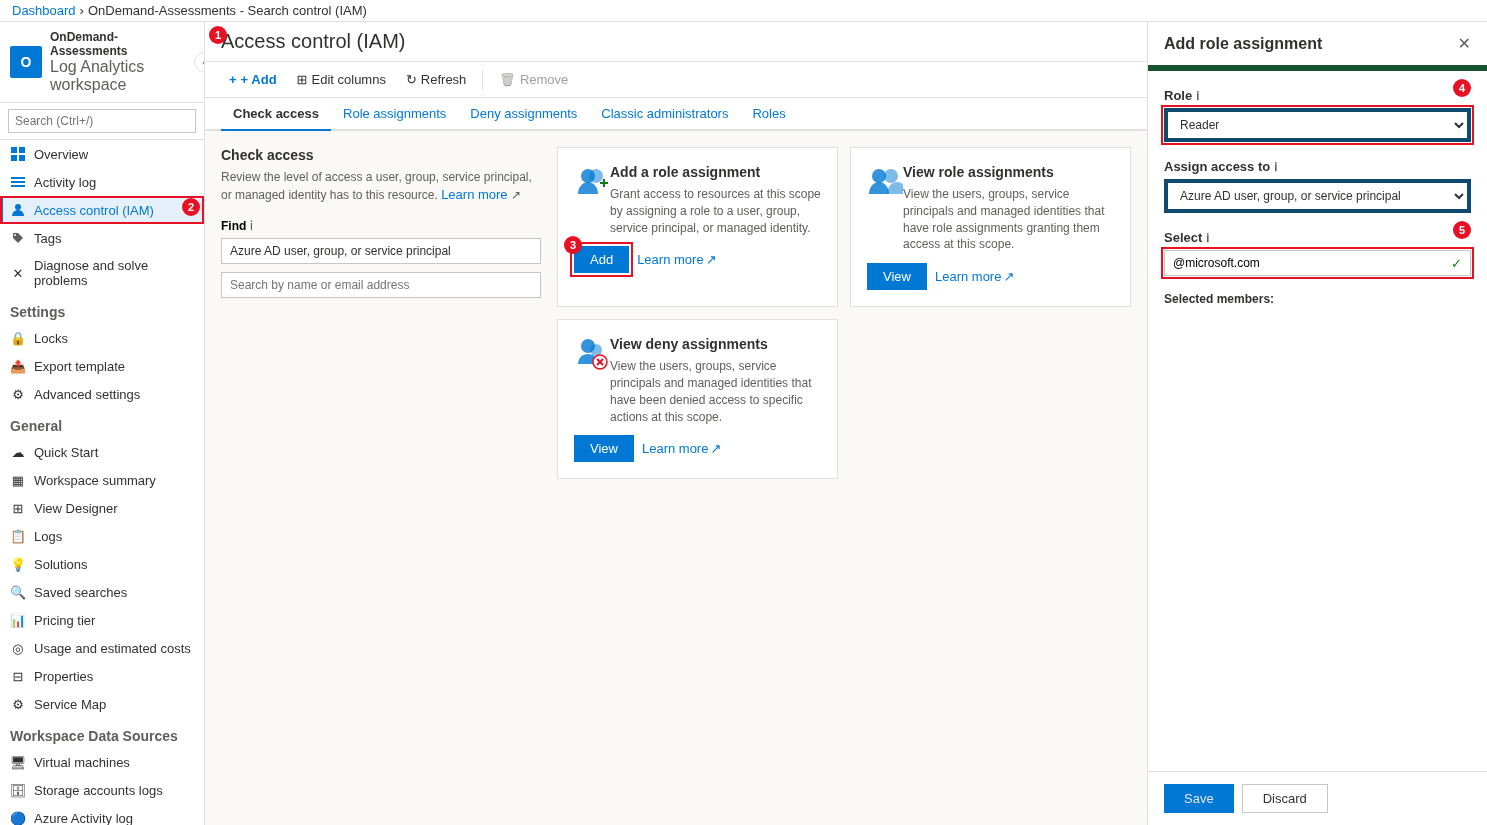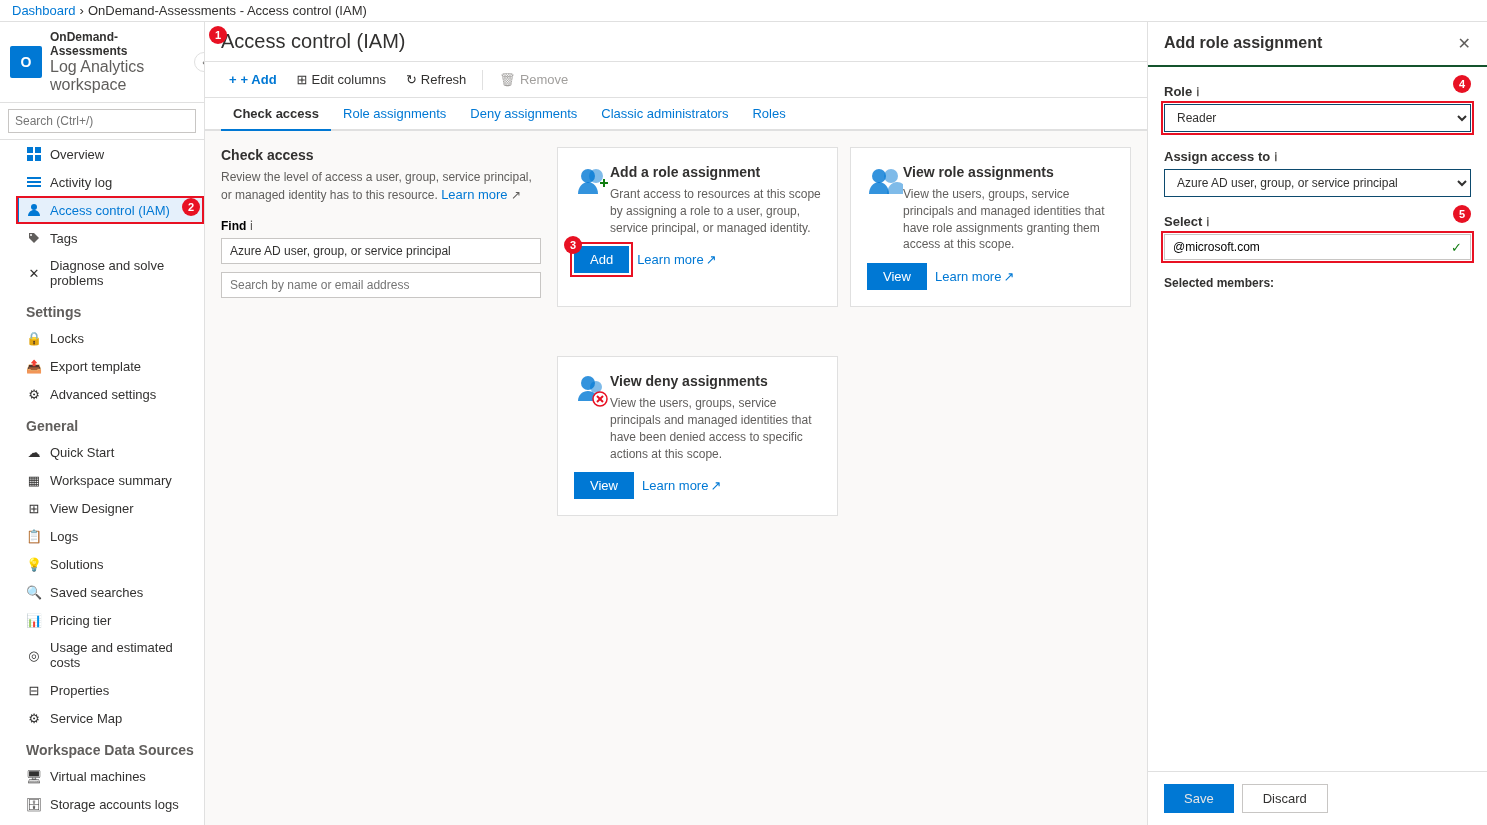--- a/index.html
+++ b/index.html
@@ -86,21 +86,21 @@
     }
     .sidebar-search input {
       width: 100%;
       border: 1px solid #c8c6c4;
       padding: 4px 6px;
       font-size: 12px;
       color: #323130;
       outline: none;
     }
 
-    .sidebar-nav { flex: 1; overflow-y: auto; padding-left: 16px; }
+    .sidebar-nav { flex: 1; overflow-y: auto; }
     .nav-item {
       display: flex;
       align-items: center;
       padding: 6px 10px;
       cursor: pointer;
       gap: 8px;
       color: #323130;
       font-size: 12px;
     }
     .nav-item.active { background: #e5f0fb; color: #0078d4; border-left: 3px solid #0078d4; padding-left: 7px; }
@@ -254,42 +254,42 @@
     .right-panel {
       width: 340px;
       background: #fff;
       border-left: 1px solid #e0e0e0;
       display: flex;
       flex-direction: column;
       flex-shrink: 0;
     }
     .right-panel-header {
       display: flex;
-      align-items: flex-start;
+      align-items: flex-end;
       justify-content: space-between;
       padding: 12px 16px;
-      border-bottom: 2px solid #14532d;
+      border-bottom: 6px solid #14532d;
     }
     .right-panel-header h3 { font-size: 16px; font-weight: 600; color: #323130; }
     .close-btn { background: none; border: none; cursor: pointer; font-size: 16px; color: #605e5c; }
     .right-panel-body { flex: 1; padding: 16px; overflow-y: auto; }
     .form-group { margin-bottom: 16px; }
     .form-label {
       font-size: 12px;
       font-weight: 600;
       color: #323130;
       margin-bottom: 4px;
       display: flex;
       align-items: center;
       gap: 4px;
     }
     .form-label .info-icon { color: #605e5c; font-size: 12px; cursor: pointer; }
     .form-select {
       width: 100%;
-      border: 1px solid #0c4a6e;
+      border: 4px solid #0c4a6e;
       padding: 5px 8px;
       font-size: 12px;
       background: #fff;
       color: #323130;
       cursor: pointer;
     }
     .form-input-with-check {
       display: flex;
       align-items: center;
       border: 1px solid #c8c6c4;
@@ -328,21 +328,21 @@
       cursor: pointer;
       font-size: 13px;
     }
   </style>
 </head>
 <body>
 
 <div class="breadcrumb-bar">
   <a>Dashboard</a>
   <span>›</span>
-  <span>OnDemand-Assessments - Access control (IAM)</span>
+  <span>OnDemand-Assessments - Search control (IAM)</span>
 </div>
 
 <div class="main-layout">
 
   <div class="sidebar">
 
     <div class="sidebar-header">
       <div class="sidebar-header-icon">O</div>
       <div class="sidebar-header-text">
         <div class="title">OnDemand-Assessments</div>
@@ -580,21 +580,21 @@
               </button>
               <a class="learn-more" href="#">
                 <span>Learn more</span>
                 <span>↗</span>
               </a>
             </div>
           </div>
         </div>
 
         <div class="role-cards-row">
-          <div class="role-card" style="max-width: calc(50% - 6px); margin-top: 37px;">
+          <div class="role-card" style="max-width: calc(50% - 6px);">
             <div class="role-card-header">
               <div class="role-card-icon">
                 <svg width="36" height="36" viewBox="0 0 36 36">
                   <circle cx="14" cy="10" r="7" fill="#0078d4" opacity="0.8"></circle>
                   <circle cx="22" cy="14" r="6" fill="#0078d4" opacity="0.5"></circle>
                   <path d="M4 28c0-6 4.5-10 10-10s10 4 10 10" fill="#0078d4" opacity="0.8"></path>
                   <circle cx="26" cy="26" r="7" fill="white" stroke="#e81123" stroke-width="1.5"></circle>
                   <line x1="23" y1="23" x2="29" y2="29" stroke="#e81123" stroke-width="2"></line>
                   <line x1="29" y1="23" x2="23" y2="29" stroke="#e81123" stroke-width="2"></line>
                 </svg>

